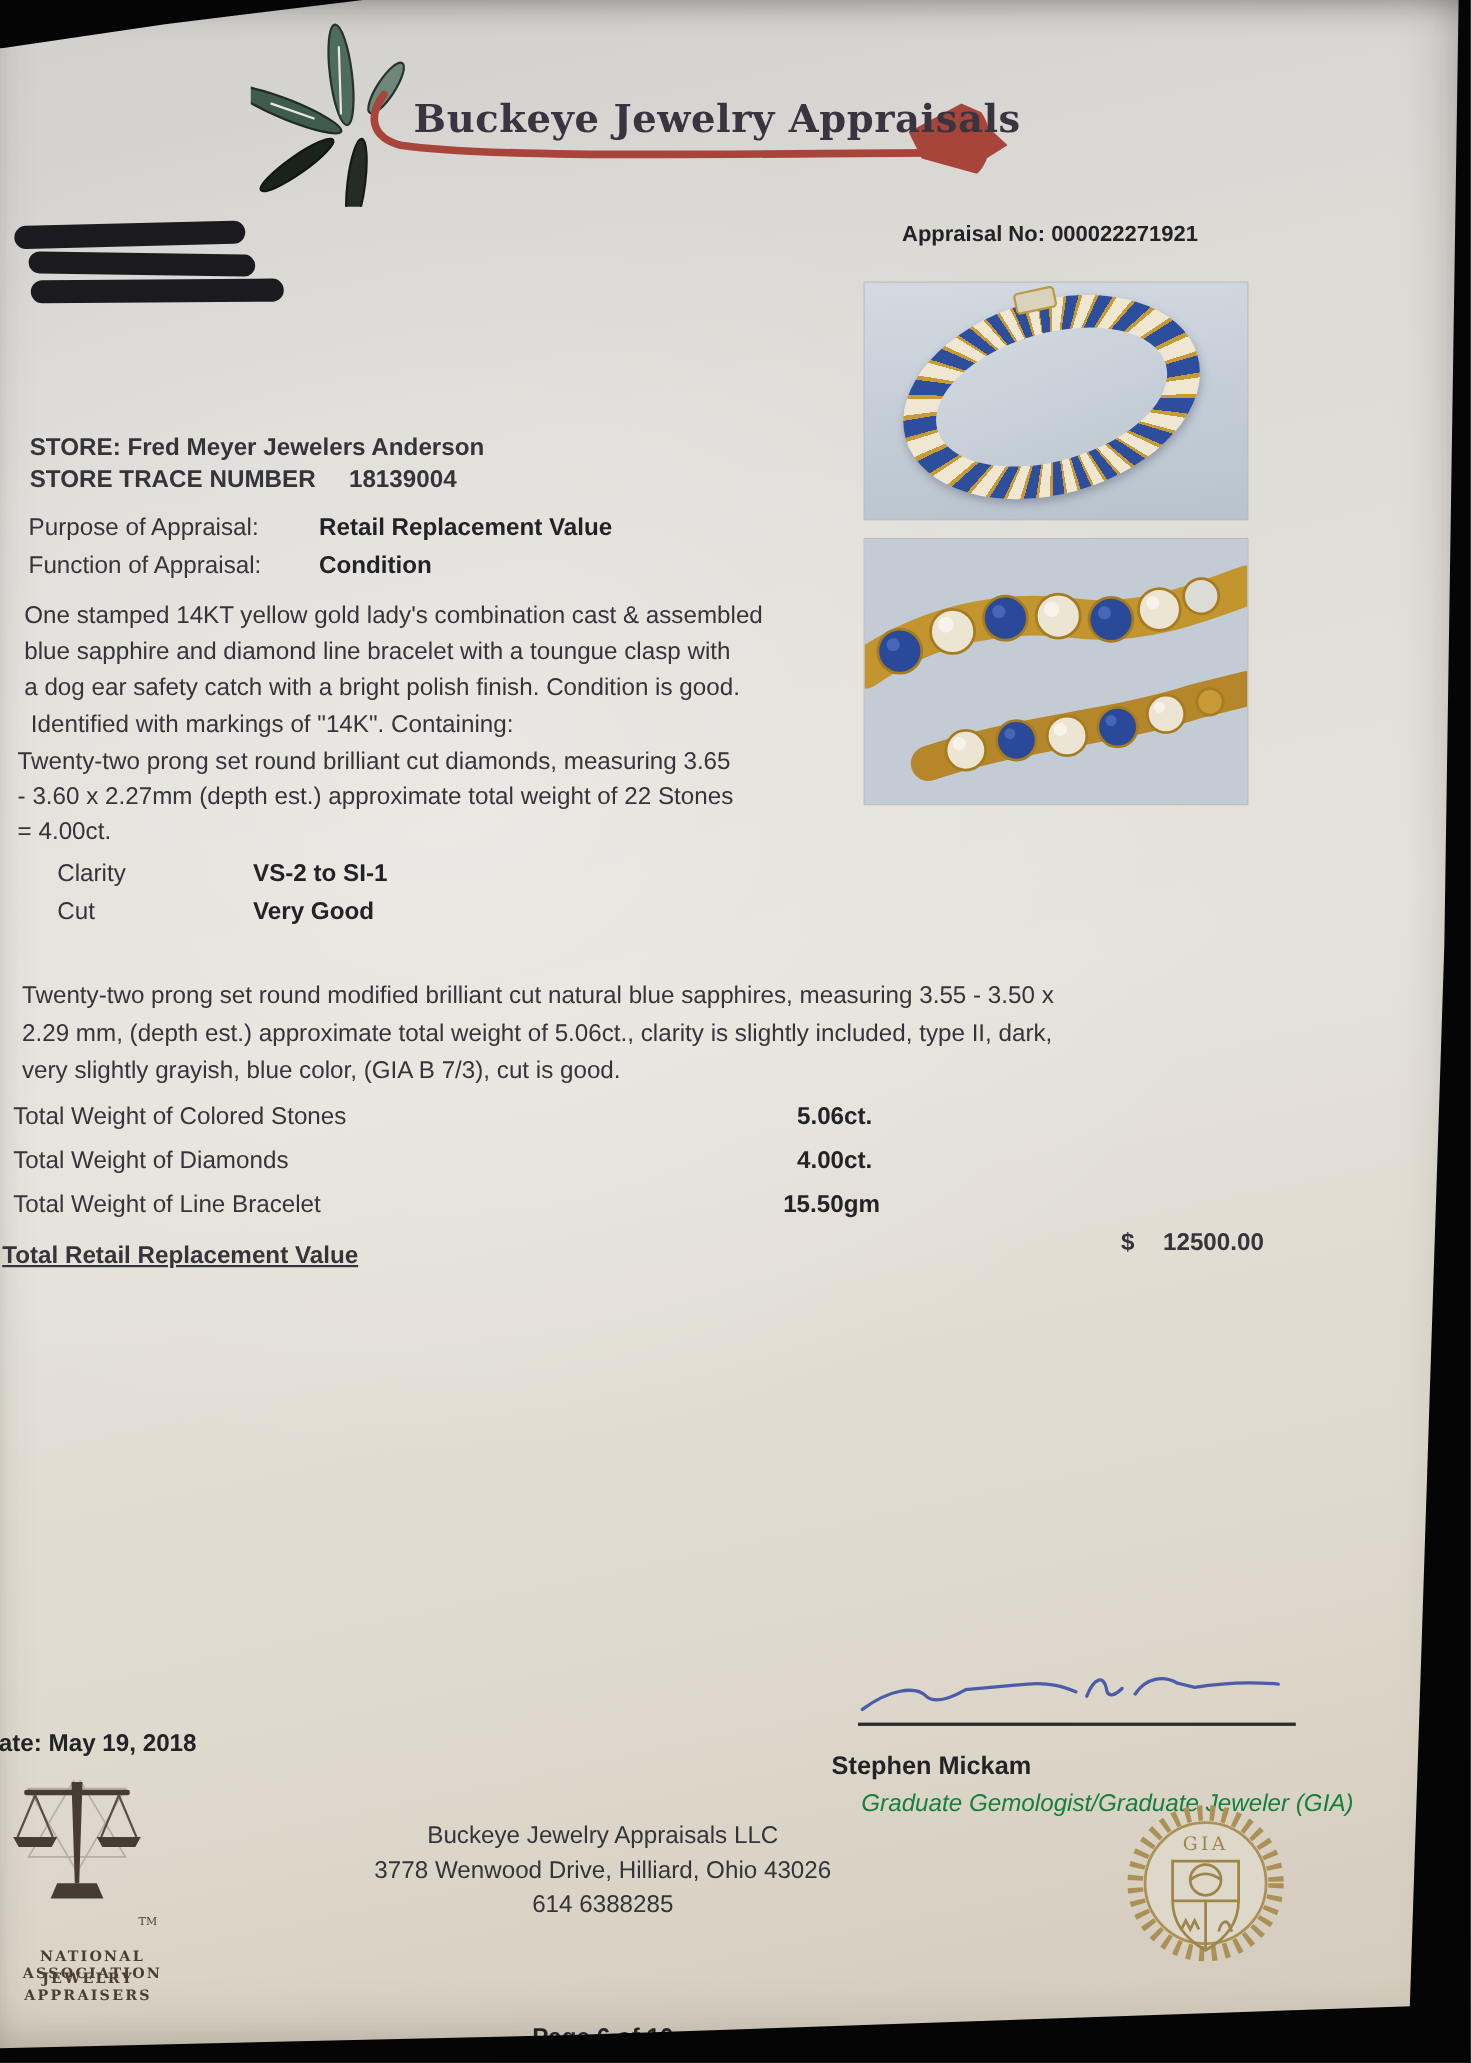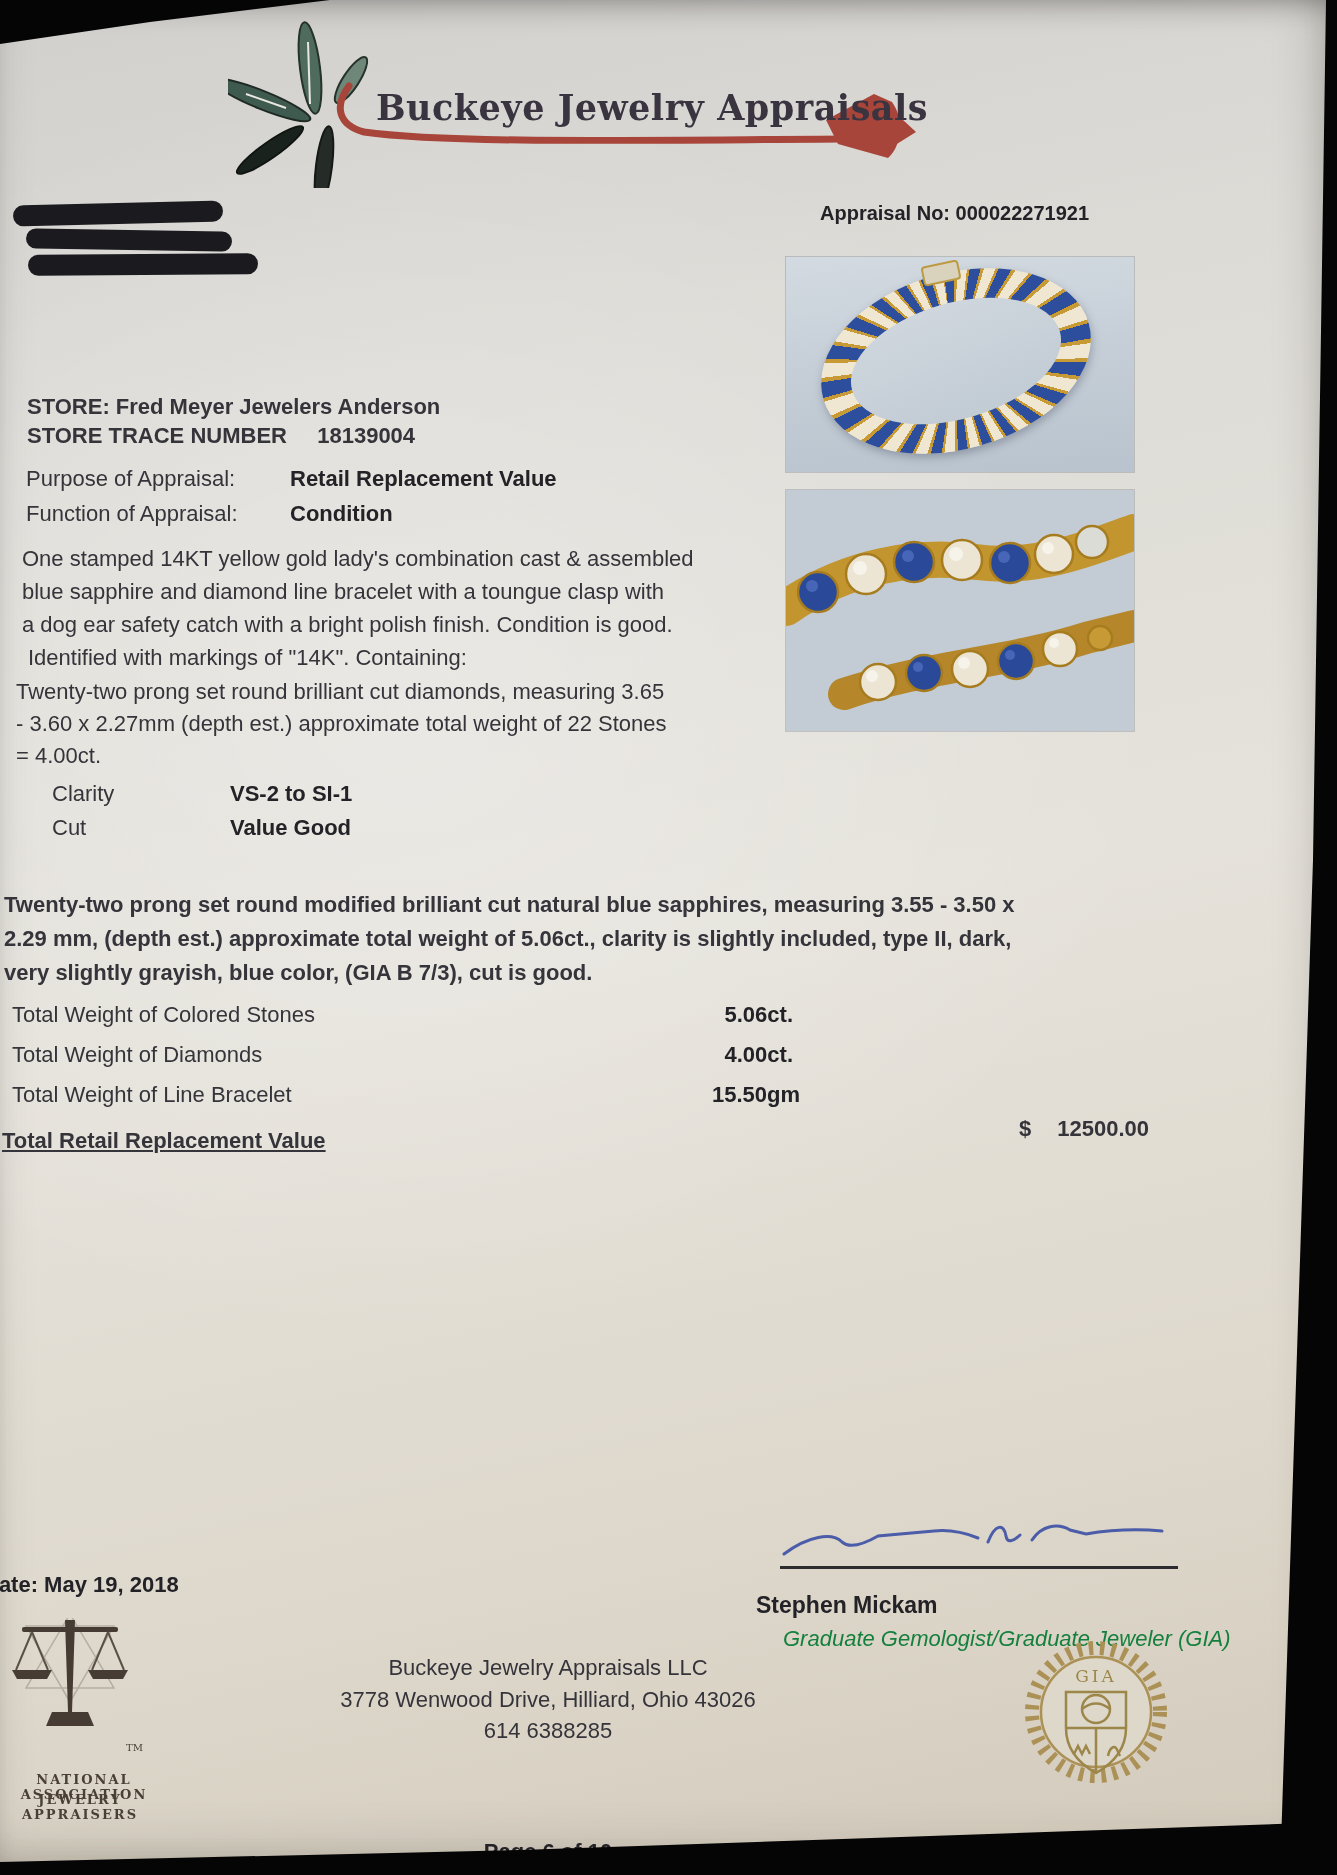--- a/index.html
+++ b/index.html
@@ -143,25 +143,25 @@
     <div>Twenty-two prong set round brilliant cut diamonds, measuring 3.65</div>
     <div>- 3.60 x 2.27mm (depth est.) approximate total weight of 22 Stones</div>
     <div>= 4.00ct.</div>
   </div>
 
   <div class="abs doc" style="left:52px;top:777px;">
     <div style="height:34px;">
       <span style="display:inline-block;width:178px;">Clarity</span><span class="b">VS-2 to SI-1</span>
     </div>
     <div style="height:34px;">
-      <span style="display:inline-block;width:178px;">Cut</span><span class="b">Value Good</span>
-    </div>
-  </div>
-
-  <div class="abs doc" style="left:4px;top:888px;line-height:34px;font-weight:bold;">
+      <span style="display:inline-block;width:178px;">Cut</span><span class="b">Very Good</span>
+    </div>
+  </div>
+
+  <div class="abs doc" style="left:20px;top:888px;line-height:34px;">
     <div>Twenty-two prong set round modified brilliant cut natural blue sapphires, measuring 3.55 - 3.50 x</div>
     <div>2.29 mm, (depth est.) approximate total weight of 5.06ct., clarity is slightly included, type II, dark,</div>
     <div>very slightly grayish, blue color, (GIA B 7/3), cut is good.</div>
   </div>
 
   <div class="abs doc" style="left:12px;top:998px;width:788px;">
     <div style="position:relative;height:40px;">
       <span>Total Weight of Colored Stones</span>
       <span class="b" style="position:absolute;right:7px;top:0;">5.06ct.</span>
     </div>

